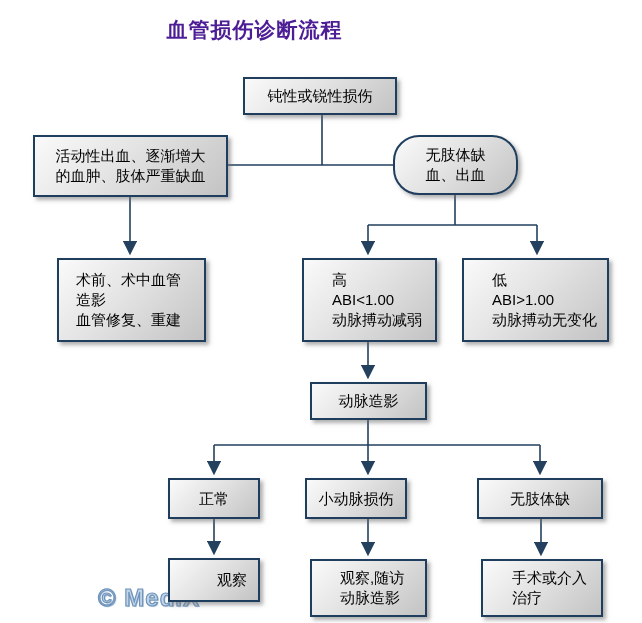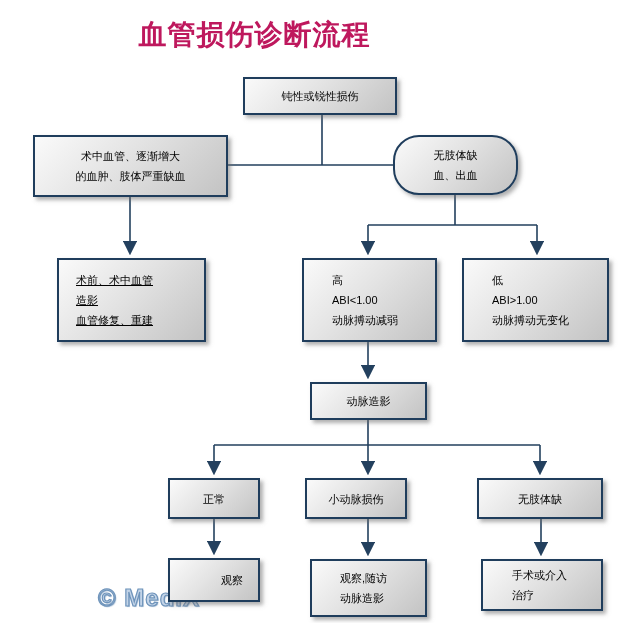--- a/index.html
+++ b/index.html
@@ -6,35 +6,35 @@
   body{font-family:"Liberation Sans","DejaVu Sans",sans-serif;}
   .canvas{
     position:relative;
     width:642px;height:623px;
     background:#ffffff;
     overflow:hidden;
   }
   .page-title{
     position:absolute;left:0;top:16px;width:509px;
     text-align:center;
-    font-size:28px;font-weight:bold;color:#be185d;
+    font-size:21px;font-weight:bold;color:#4c1d95;
     letter-spacing:1px;
   }
   .connector-layer{
     position:absolute;left:0;top:0;width:642px;height:623px;
     z-index:2;
   }
   .node{
     position:absolute;
     box-sizing:border-box;
     border:2px solid #1f3d5c;
     background:linear-gradient(135deg,#fafafa 0%,#e3e3e3 45%,#c3c3c3 100%);
     box-shadow:3px 3px 4px rgba(110,110,110,0.55);
     color:#000000;
-    font-size:11px;
+    font-size:15px;
     line-height:20px;
     white-space:pre-line;
     display:flex;
     align-items:center;
     z-index:3;
   }
   .node.center{justify-content:center;text-align:center;}
   .node.left{justify-content:flex-start;text-align:left;}
   .watermark{
     position:absolute;
@@ -82,27 +82,27 @@
       <path d="M540,445 L540,471" marker-end="url(#arrow)"></path>
 
       <path d="M214,519 L214,551" marker-end="url(#arrow)"></path>
       <path d="M368,519 L368,552" marker-end="url(#arrow)"></path>
       <path d="M541,519 L541,552" marker-end="url(#arrow)"></path>
     </g>
   </svg>
 
   <div class="node center" style="left:243px;top:77px;width:154px;height:38px;">钝性或锐性损伤</div>
 
-  <div class="node center" style="left:33px;top:135px;width:195px;height:62px;">术中血管、逐渐增大
+  <div class="node center" style="left:33px;top:135px;width:195px;height:62px;">活动性出血、逐渐增大
 的血肿、肢体严重缺血</div>
 
   <div class="node center" style="left:393px;top:135px;width:125px;height:60px;border-radius:26px;">无肢体缺
 血、出血</div>
 
-  <div class="node left" style="left:57px;top:258px;width:149px;height:84px;padding-left:17px;padding-right:8px;text-decoration:underline;">术前、术中血管
+  <div class="node left" style="left:57px;top:258px;width:149px;height:84px;padding-left:17px;padding-right:8px;">术前、术中血管
 造影
 血管修复、重建</div>
 
   <div class="node left" style="left:302px;top:258px;width:135px;height:84px;padding-left:28px;padding-right:6px;">高
 ABI&lt;1.00
 动脉搏动减弱</div>
 
   <div class="node left" style="left:462px;top:258px;width:147px;height:84px;padding-left:28px;padding-right:6px;">低
 ABI&gt;1.00
 动脉搏动无变化</div>
@@ -113,16 +113,16 @@
 
   <div class="node center" style="left:305px;top:478px;width:102px;height:41px;text-align:center;">小动脉损伤</div>
 
   <div class="node center" style="left:477px;top:478px;width:126px;height:41px;">无肢体缺</div>
 
   <div class="node center" style="left:168px;top:558px;width:92px;height:44px;padding-left:36px;">观察</div>
 
   <div class="node left" style="left:310px;top:559px;width:117px;height:58px;padding-left:28px;padding-right:6px;">观察,随访
 动脉造影</div>
 
-  <div class="node left" style="left:481px;top:559px;width:122px;height:52px;padding-left:29px;padding-right:6px;">手术或介入
+  <div class="node left" style="left:481px;top:559px;width:122px;height:58px;padding-left:29px;padding-right:6px;">手术或介入
 治疗</div>
 
 </div>
 
 </body></html>

